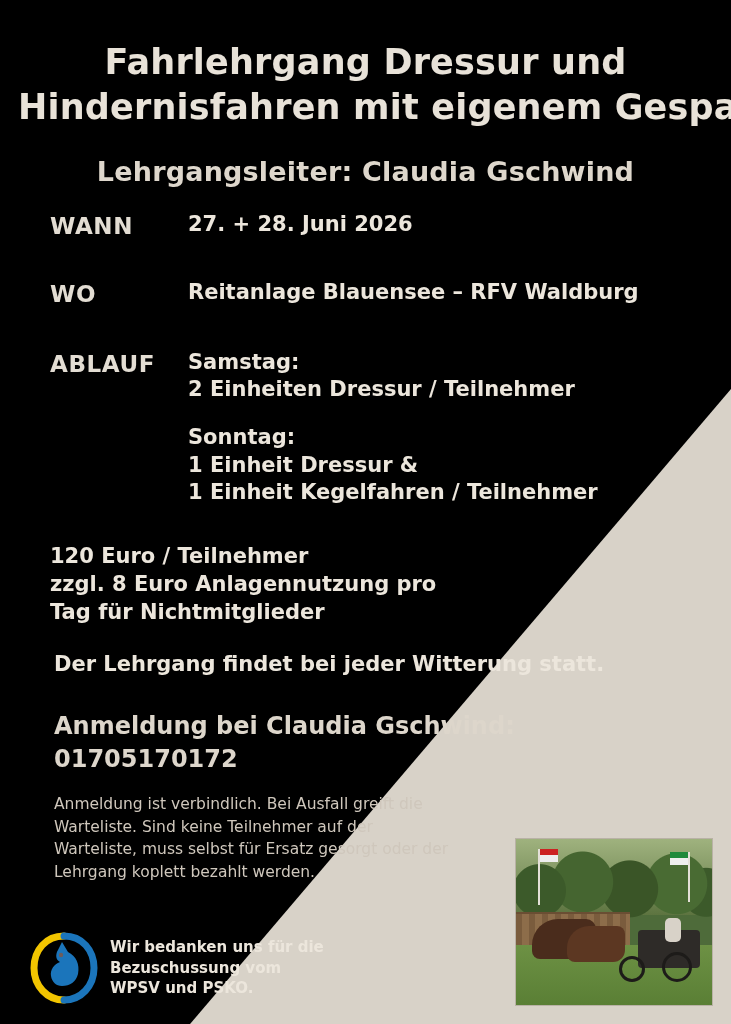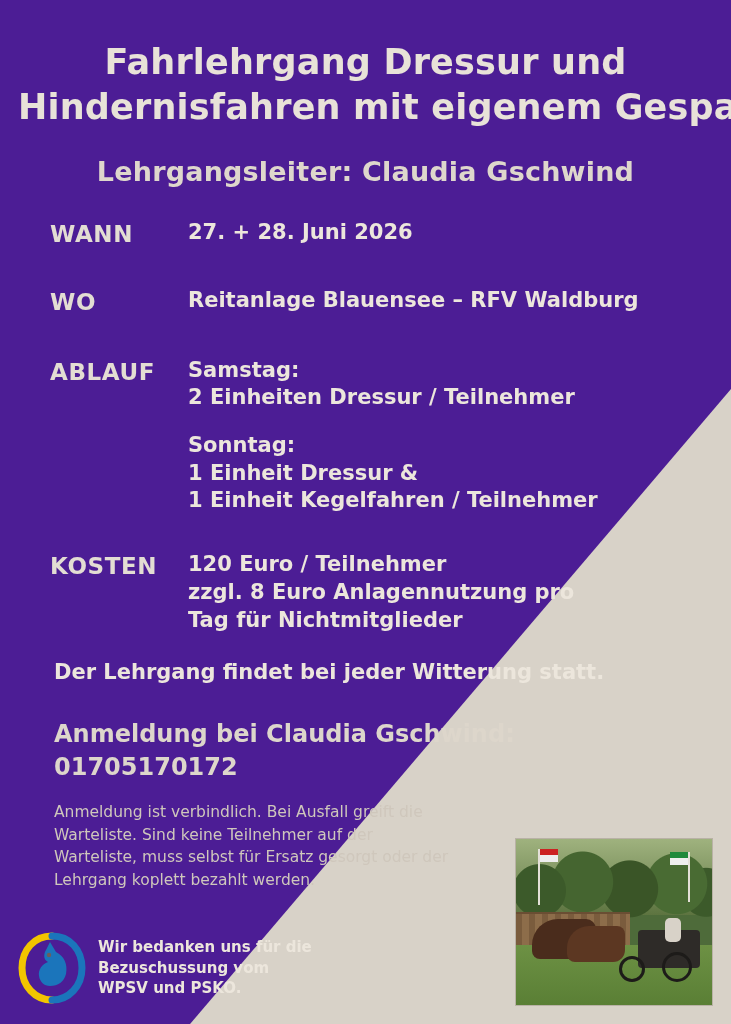--- a/index.html
+++ b/index.html
@@ -10,21 +10,21 @@
   }
   body {
     font-family: "DejaVu Sans", sans-serif;
     background: #6d5d5c;
     position: relative;
   }
   .poster {
     position: relative;
     width: 731px;
     height: 1024px;
-    background: #4c1d95;
+    background: #000000;
     overflow: hidden;
   }
   
   .corner-wedge {
     position: absolute;
     right: 0;
     bottom: 0;
     width: 731px;
     height: 1024px;
     background: linear-gradient(to bottom left, #d8d2c8 0%, #d8d2c8 50%, rgba(216,210,200,0) 50.2%);
@@ -49,22 +49,23 @@
   .title .line { display: block; white-space: nowrap; }
   .subtitle {
     text-align: center;
     color: #ded7cc;
     font-weight: bold;
     font-size: 27px;
     margin-top: 26px;
     letter-spacing: 0.2px;
   }
   .rows {
-    margin-top: 32px;
+    margin-top: 24px;
     padding-left: 32px;
+    text-decoration: underline;
   }
   .row {
     display: flex;
     align-items: flex-start;
     margin-bottom: 28px;
   }
   .row-label {
     width: 138px;
     flex: 0 0 138px;
     color: #e3ddd3;
@@ -105,21 +106,21 @@
     color: #cfc7bc;
     font-weight: normal;
     font-size: 15.5px;
     line-height: 1.45;
     margin-top: 18px;
     padding-left: 36px;
     max-width: 440px;
   }
   .footer {
     position: absolute;
-    left: 16px;
+    left: 28px;
     bottom: 18px;
     display: flex;
     align-items: center;
     z-index: 3;
   }
   .logo {
     width: 72px;
     height: 76px;
     flex: 0 0 72px;
     position: relative;
@@ -247,21 +248,20 @@
           <span class="vline">Samstag:</span>
           <span class="vline">2 Einheiten Dressur / Teilnehmer</span>
           <span class="gap"></span>
           <span class="vline">Sonntag:</span>
           <span class="vline">1 Einheit Dressur &amp;</span>
           <span class="vline">1 Einheit Kegelfahren / Teilnehmer</span>
         </div>
       </div>
 
       <div class="row row-kosten">
-        <div class="row-label">KOSTEN</div>
         <div class="row-value">
           <span class="vline">120 Euro / Teilnehmer</span>
           <span class="vline">zzgl. 8 Euro Anlagennutzung pro</span>
           <span class="vline">Tag für Nichtmitglieder</span>
         </div>
       </div>
 
     </div>
 
     <div class="weather-note">Der Lehrgang findet bei jeder Witterung statt.</div>

